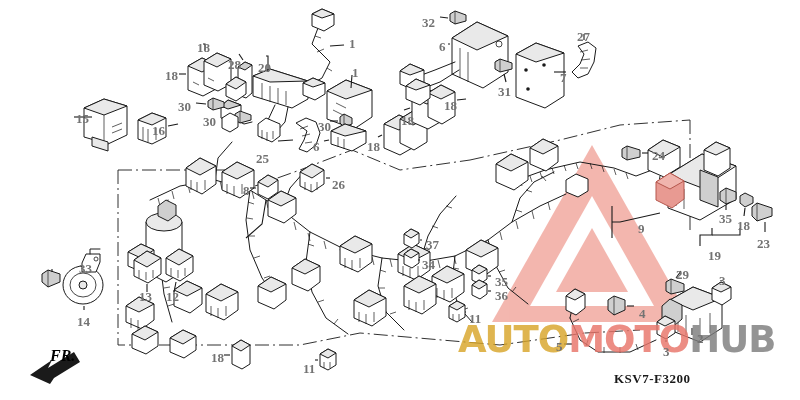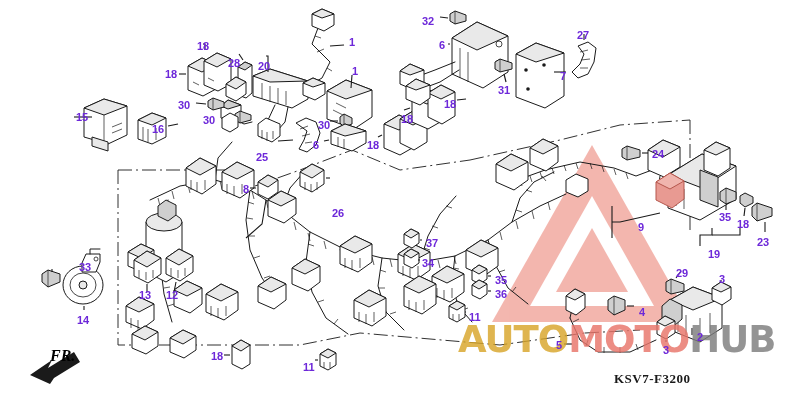--- a/index.html
+++ b/index.html
@@ -17,24 +17,24 @@
     font-family: "Liberation Serif", "DejaVu Serif", serif;
   }
   #diagram-svg {
     position: absolute;
     left: 0; top: 0;
     width: 800px;
     height: 400px;
   }
   .callout {
     position: absolute;
-    font-family: Liberation Sans, sans-serif;
+    font-family: Liberation Serif, serif;
     font-weight: bold;
-    font-size: 11px;
-    color: #6d28d9;
+    font-size: 13px;
+    color: #737373;
     line-height: 1;
     white-space: nowrap;
     z-index: 40;
   }
   #watermark-text {
     position: absolute;
     left: 458px;
     top: 318px;
     font-family: "DejaVu Sans", "Liberation Sans", sans-serif;
     font-weight: bold;
@@ -570,21 +570,21 @@
       <div class="callout" style="left: 719px; top: 212px;">35</div>
       <div class="callout" style="left: 737px; top: 219px;">18</div>
       <div class="callout" style="left: 757px; top: 237px;">23</div>
       <div class="callout" style="left: 708px; top: 249px;">19</div>
       <div class="callout" style="left: 638px; top: 222px;">9</div>
       <div class="callout" style="left: 676px; top: 268px;">29</div>
       <div class="callout" style="left: 719px; top: 274px;">3</div>
       <div class="callout" style="left: 663px; top: 345px;">3</div>
       <div class="callout" style="left: 697px; top: 332px;">2</div>
       <div class="callout" style="left: 243px; top: 184px;">8</div>
-      <div class="callout" style="left: 332px; top: 178px; margin-top: 30px;">26</div>
+      <div class="callout" style="left: 332px; top: 178px;">26</div>
       <div class="callout" style="left: 426px; top: 238px;">37</div>
       <div class="callout" style="left: 422px; top: 258px;">34</div>
       <div class="callout" style="left: 495px; top: 275px;">35</div>
       <div class="callout" style="left: 495px; top: 289px;">36</div>
       <div class="callout" style="left: 469px; top: 312px;">11</div>
       <div class="callout" style="left: 303px; top: 362px;">11</div>
       <div class="callout" style="left: 639px; top: 307px;">4</div>
       <div class="callout" style="left: 556px; top: 340px;">5</div>
       <div class="callout" style="left: 139px; top: 290px;">13</div>
       <div class="callout" style="left: 166px; top: 290px;">12</div>

